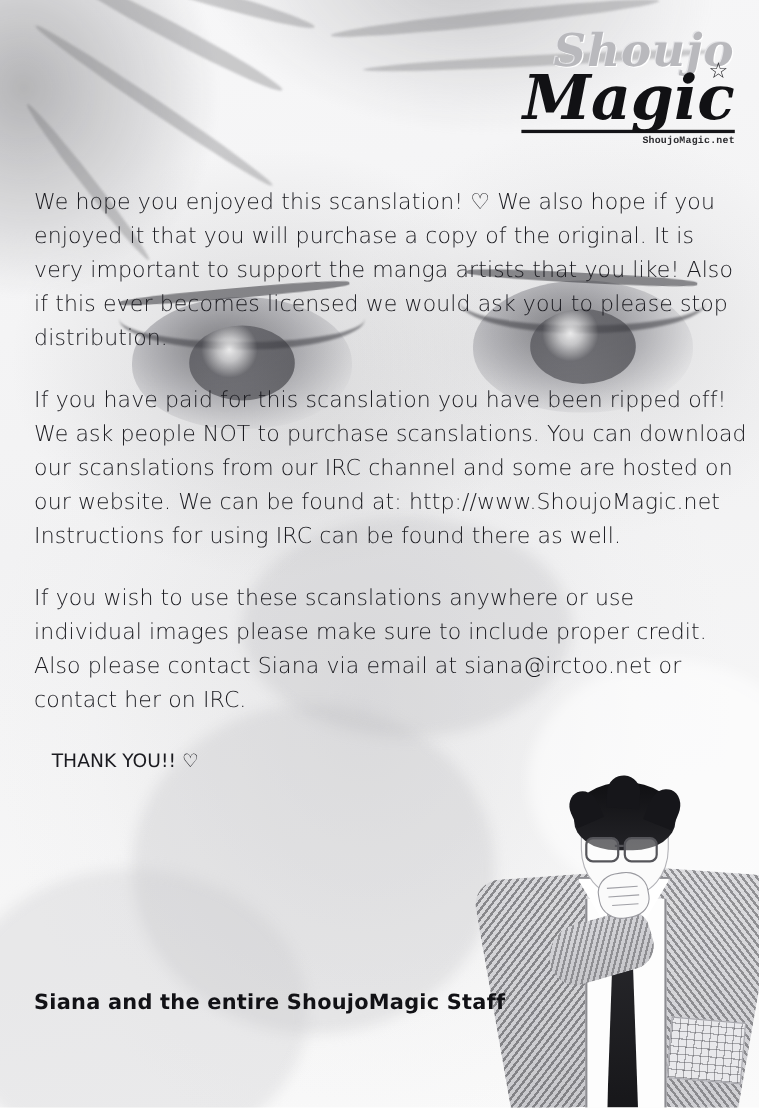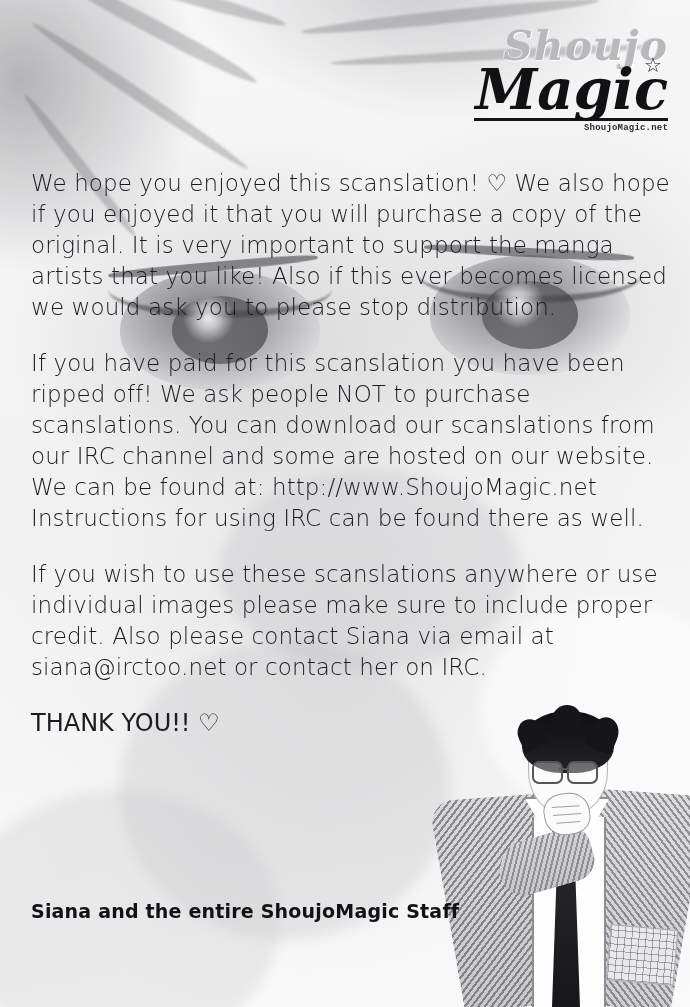--- a/index.html
+++ b/index.html
@@ -325,34 +325,34 @@
 
   
   .content {
     position: absolute;
     left: 31px;
     top: 168px;
     width: 650px;
   }
   .para {
     font-family: "DejaVu Sans", sans-serif;
-    font-size: 23px;
+    font-size: 20px;
     line-height: 31px;
     color: #1b1b20;
     margin: 0 0 25px 0;
     letter-spacing: 0.1px;
     font-weight: 300;
   }
   .para:last-of-type { margin-bottom: 0; }
   .thanks {
     font-family: "DejaVu Sans", sans-serif;
-    font-size: 24px;
+    font-size: 17px;
     line-height: 31px;
     color: #1b1b20;
-    margin: 0;
+    margin: 16px;
   }
   .signature {
     position: absolute;
     left: 31px;
     top: 900px;
     font-family: "DejaVu Sans", sans-serif;
     font-weight: bold;
     font-size: 19px;
     color: #121216;
     letter-spacing: 0.2px;

